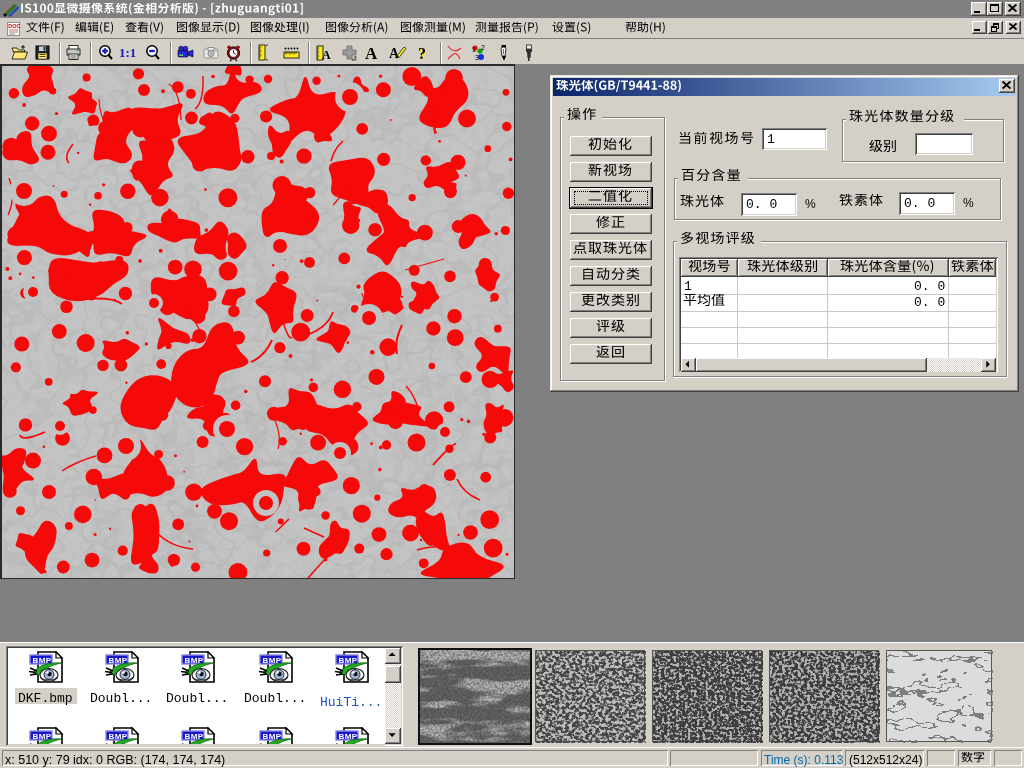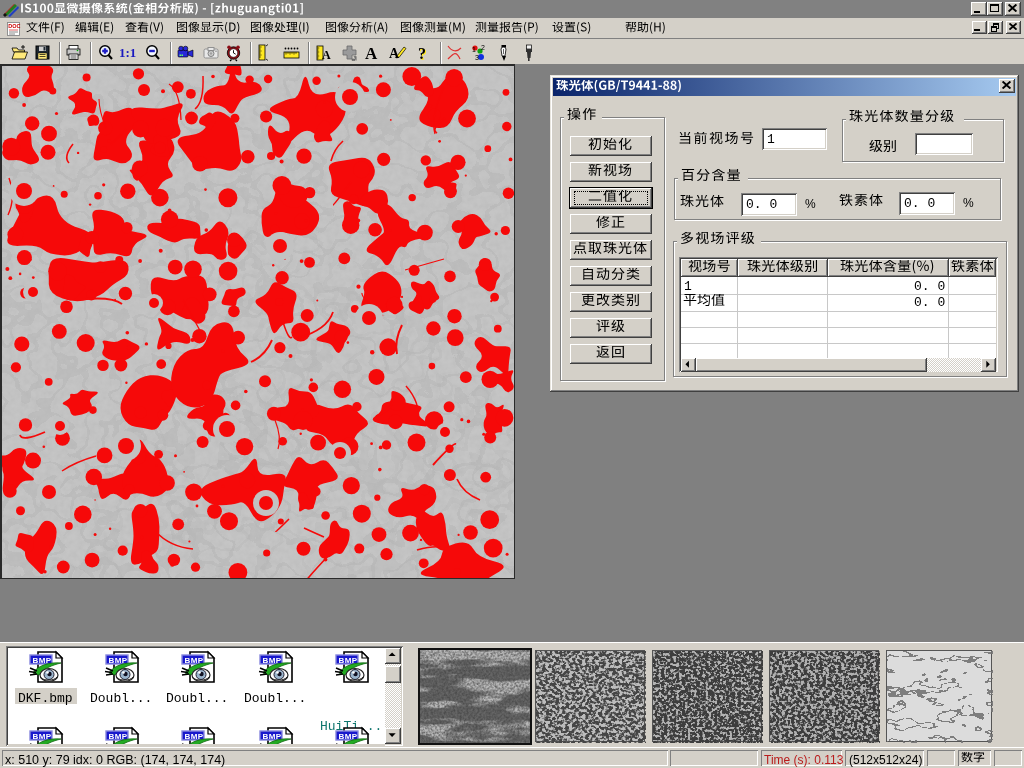--- a/index.html
+++ b/index.html
@@ -897,21 +897,21 @@
 <rect x="2" y="5" width="22" height="9" fill="#1818cc" stroke="#8888dd" stroke-width="1.4"></rect>
 <text x="4.5" y="12.7" font-family="'Liberation Sans',sans-serif" font-size="8" font-weight="bold" fill="#fff" letter-spacing="0.4">BMP</text>
 <path d="M5 23 C10 15 22 12 33 13 C25 15 16 18 11 25 Z" fill="#22aa22" stroke="#116611" stroke-width="0.8"></path>
 <path d="M2 18 L9 21 M1 21.5 L8 22.5 M2 25 L9 24" stroke="#000" stroke-width="1.5"></path>
 <ellipse cx="21" cy="25" rx="9" ry="6.5" fill="#fdfdfd" stroke="#222" stroke-width="1.2"></ellipse>
 <circle cx="21" cy="24.5" r="5" fill="#9ab4cc" stroke="#223" stroke-width="1"></circle>
 <circle cx="21.5" cy="24" r="2.2" fill="#112"></circle>
 <circle cx="19.5" cy="22.5" r="1.3" fill="#fff"></circle>
 <path d="M13 28 C17 31 26 31 29 27" stroke="#222" stroke-width="1" fill="none"></path>
   </svg>
-<div class="abs" style="left:320px;top:719px;font:normal 13px 'Liberation Mono',monospace;color:#0f766e;white-space:pre;letter-spacing:0">HuiTi...</div>
+<div class="abs" style="left:320px;top:695px;font:normal 13px 'Liberation Mono',monospace;color:#1d4ed8;white-space:pre;letter-spacing:0">HuiTi...</div>
 <svg class="abs" style="left:28px;top:726px" width="40" height="34" viewBox="0 0 40 34">
 <path d="M10 2 H28 L34 8 V32 H10 Z" fill="#fff" stroke="#000" stroke-width="1.6"></path>
 <path d="M28 2 L28 8 L34 8 Z" fill="#fff" stroke="#000" stroke-width="1.2"></path>
 <rect x="2" y="5" width="22" height="9" fill="#1818cc" stroke="#8888dd" stroke-width="1.4"></rect>
 <text x="4.5" y="12.7" font-family="'Liberation Sans',sans-serif" font-size="8" font-weight="bold" fill="#fff" letter-spacing="0.4">BMP</text>
 <path d="M5 23 C10 15 22 12 33 13 C25 15 16 18 11 25 Z" fill="#22aa22" stroke="#116611" stroke-width="0.8"></path>
 <path d="M2 18 L9 21 M1 21.5 L8 22.5 M2 25 L9 24" stroke="#000" stroke-width="1.5"></path>
 <ellipse cx="21" cy="25" rx="9" ry="6.5" fill="#fdfdfd" stroke="#222" stroke-width="1.2"></ellipse>
 <circle cx="21" cy="24.5" r="5" fill="#9ab4cc" stroke="#223" stroke-width="1"></circle>
 <circle cx="21.5" cy="24" r="2.2" fill="#112"></circle>
@@ -1029,18 +1029,18 @@
     </svg></div>
 <div class="abs" style="left:0;top:747px;width:1024px;height:21px;background:#d4d0c8;border-top:1px solid #fff"></div>
 <div class="abs" style="left:2px;top:750px;width:666px;height:16px;box-shadow:inset 1px 1px 0 #808080,inset -1px -1px 0 #fff"></div>
 <div class="abs" style="left:670px;top:750px;width:88px;height:16px;box-shadow:inset 1px 1px 0 #808080,inset -1px -1px 0 #fff"></div>
 <div class="abs" style="left:761px;top:750px;width:81px;height:16px;box-shadow:inset 1px 1px 0 #808080,inset -1px -1px 0 #fff"></div>
 <div class="abs" style="left:845px;top:750px;width:79px;height:16px;box-shadow:inset 1px 1px 0 #808080,inset -1px -1px 0 #fff"></div>
 <div class="abs" style="left:927px;top:750px;width:28px;height:16px;box-shadow:inset 1px 1px 0 #808080,inset -1px -1px 0 #fff"></div>
 <div class="abs" style="left:958px;top:750px;width:33px;height:16px;box-shadow:inset 1px 1px 0 #808080,inset -1px -1px 0 #fff"></div>
 <div class="abs" style="left:994px;top:750px;width:28px;height:16px;box-shadow:inset 1px 1px 0 #808080,inset -1px -1px 0 #fff"></div>
 <div class="abs" style="left:5px;top:753px;font:normal 12.5px 'Liberation Sans',sans-serif;color:#000;white-space:pre;letter-spacing:0">x: 510 y: 79 idx: 0 RGB: (174, 174, 174)</div>
-<div class="abs" style="left:764px;top:753px;font:normal 12px 'Liberation Sans',sans-serif;color:#b91c1c;white-space:pre;letter-spacing:0">Time (s): 0.113</div>
+<div class="abs" style="left:764px;top:753px;font:normal 12px 'Liberation Sans',sans-serif;color:#0369a1;white-space:pre;letter-spacing:0">Time (s): 0.113</div>
 <div class="abs" style="left:849px;top:753px;font:normal 12px 'Liberation Sans',sans-serif;color:#000;white-space:pre;letter-spacing:0">(512x512x24)</div>
 <div class="abs" style="left:961px;top:752px"><svg width="25" height="14" viewBox="0 0 25 14">
       <g transform="translate(0,9.4)">
         <path d="M5.3 -9.9C5.1 -9.4 4.7 -8.7 4.4 -8.3L5 -8C5.3 -8.4 5.7 -9 6.1 -9.5ZM1.1 -9.5C1.4 -9 1.7 -8.4 1.8 -7.9L2.5 -8.2C2.4 -8.7 2.1 -9.3 1.7 -9.8ZM4.9 -3.1C4.6 -2.5 4.3 -2 3.8 -1.5C3.3 -1.7 2.9 -2 2.4 -2.2C2.6 -2.4 2.8 -2.8 3 -3.1ZM1.3 -1.8C1.9 -1.6 2.6 -1.3 3.2 -1C2.4 -0.4 1.5 -0.1 0.5 0.2C0.6 0.3 0.8 0.6 0.9 0.9C2 0.6 3 0.1 3.9 -0.6C4.3 -0.4 4.7 -0.1 4.9 0.1L5.5 -0.5C5.2 -0.7 4.9 -0.9 4.5 -1.1C5.1 -1.8 5.6 -2.7 5.9 -3.7L5.4 -3.9L5.3 -3.9H3.3L3.6 -4.5L2.8 -4.6C2.7 -4.4 2.6 -4.1 2.5 -3.9H0.8V-3.1H2.1C1.8 -2.6 1.6 -2.2 1.3 -1.8ZM3.1 -10.1V-7.8H0.6V-7.1H2.8C2.2 -6.3 1.3 -5.6 0.5 -5.2C0.6 -5.1 0.9 -4.7 1 -4.5C1.7 -4.9 2.5 -5.6 3.1 -6.3V-4.8H3.9V-6.5C4.5 -6.1 5.2 -5.5 5.5 -5.2L6 -5.9C5.7 -6.1 4.7 -6.7 4.1 -7.1H6.4V-7.8H3.9V-10.1ZM7.5 -10C7.2 -7.9 6.7 -5.9 5.8 -4.6C6 -4.5 6.3 -4.2 6.5 -4C6.8 -4.5 7 -5 7.3 -5.6C7.5 -4.4 7.9 -3.3 8.3 -2.4C7.7 -1.2 6.7 -0.4 5.4 0.3C5.6 0.4 5.8 0.8 5.9 1C7.1 0.3 8.1 -0.5 8.8 -1.5C9.4 -0.5 10.1 0.3 11.1 0.9C11.2 0.6 11.5 0.3 11.7 0.1C10.7 -0.4 9.9 -1.3 9.3 -2.4C9.9 -3.6 10.3 -5.1 10.6 -6.9H11.4V-7.8H8C8.1 -8.4 8.3 -9.1 8.4 -9.9ZM9.7 -6.9C9.5 -5.5 9.2 -4.3 8.8 -3.3C8.3 -4.4 8 -5.6 7.8 -6.9Z M17.5 -4.4V-3.6H12.8V-2.7H17.5V-0.2C17.5 0 17.5 0.1 17.2 0.1C17 0.1 16.2 0.1 15.4 0C15.6 0.3 15.8 0.7 15.8 0.9C16.8 0.9 17.5 0.9 17.9 0.8C18.3 0.6 18.5 0.4 18.5 -0.1V-2.7H23.2V-3.6H18.5V-4C19.5 -4.6 20.6 -5.4 21.3 -6.2L20.7 -6.7L20.5 -6.6H14.8V-5.8H19.6C19 -5.2 18.2 -4.7 17.5 -4.4ZM17.1 -9.9C17.3 -9.6 17.5 -9.2 17.7 -8.8H13V-6.3H13.8V-8H22.1V-6.3H23V-8.8H18.8C18.6 -9.2 18.3 -9.8 18 -10.2Z" fill="#000"></path>
       </g>
     </svg></div>
 </body></html>

